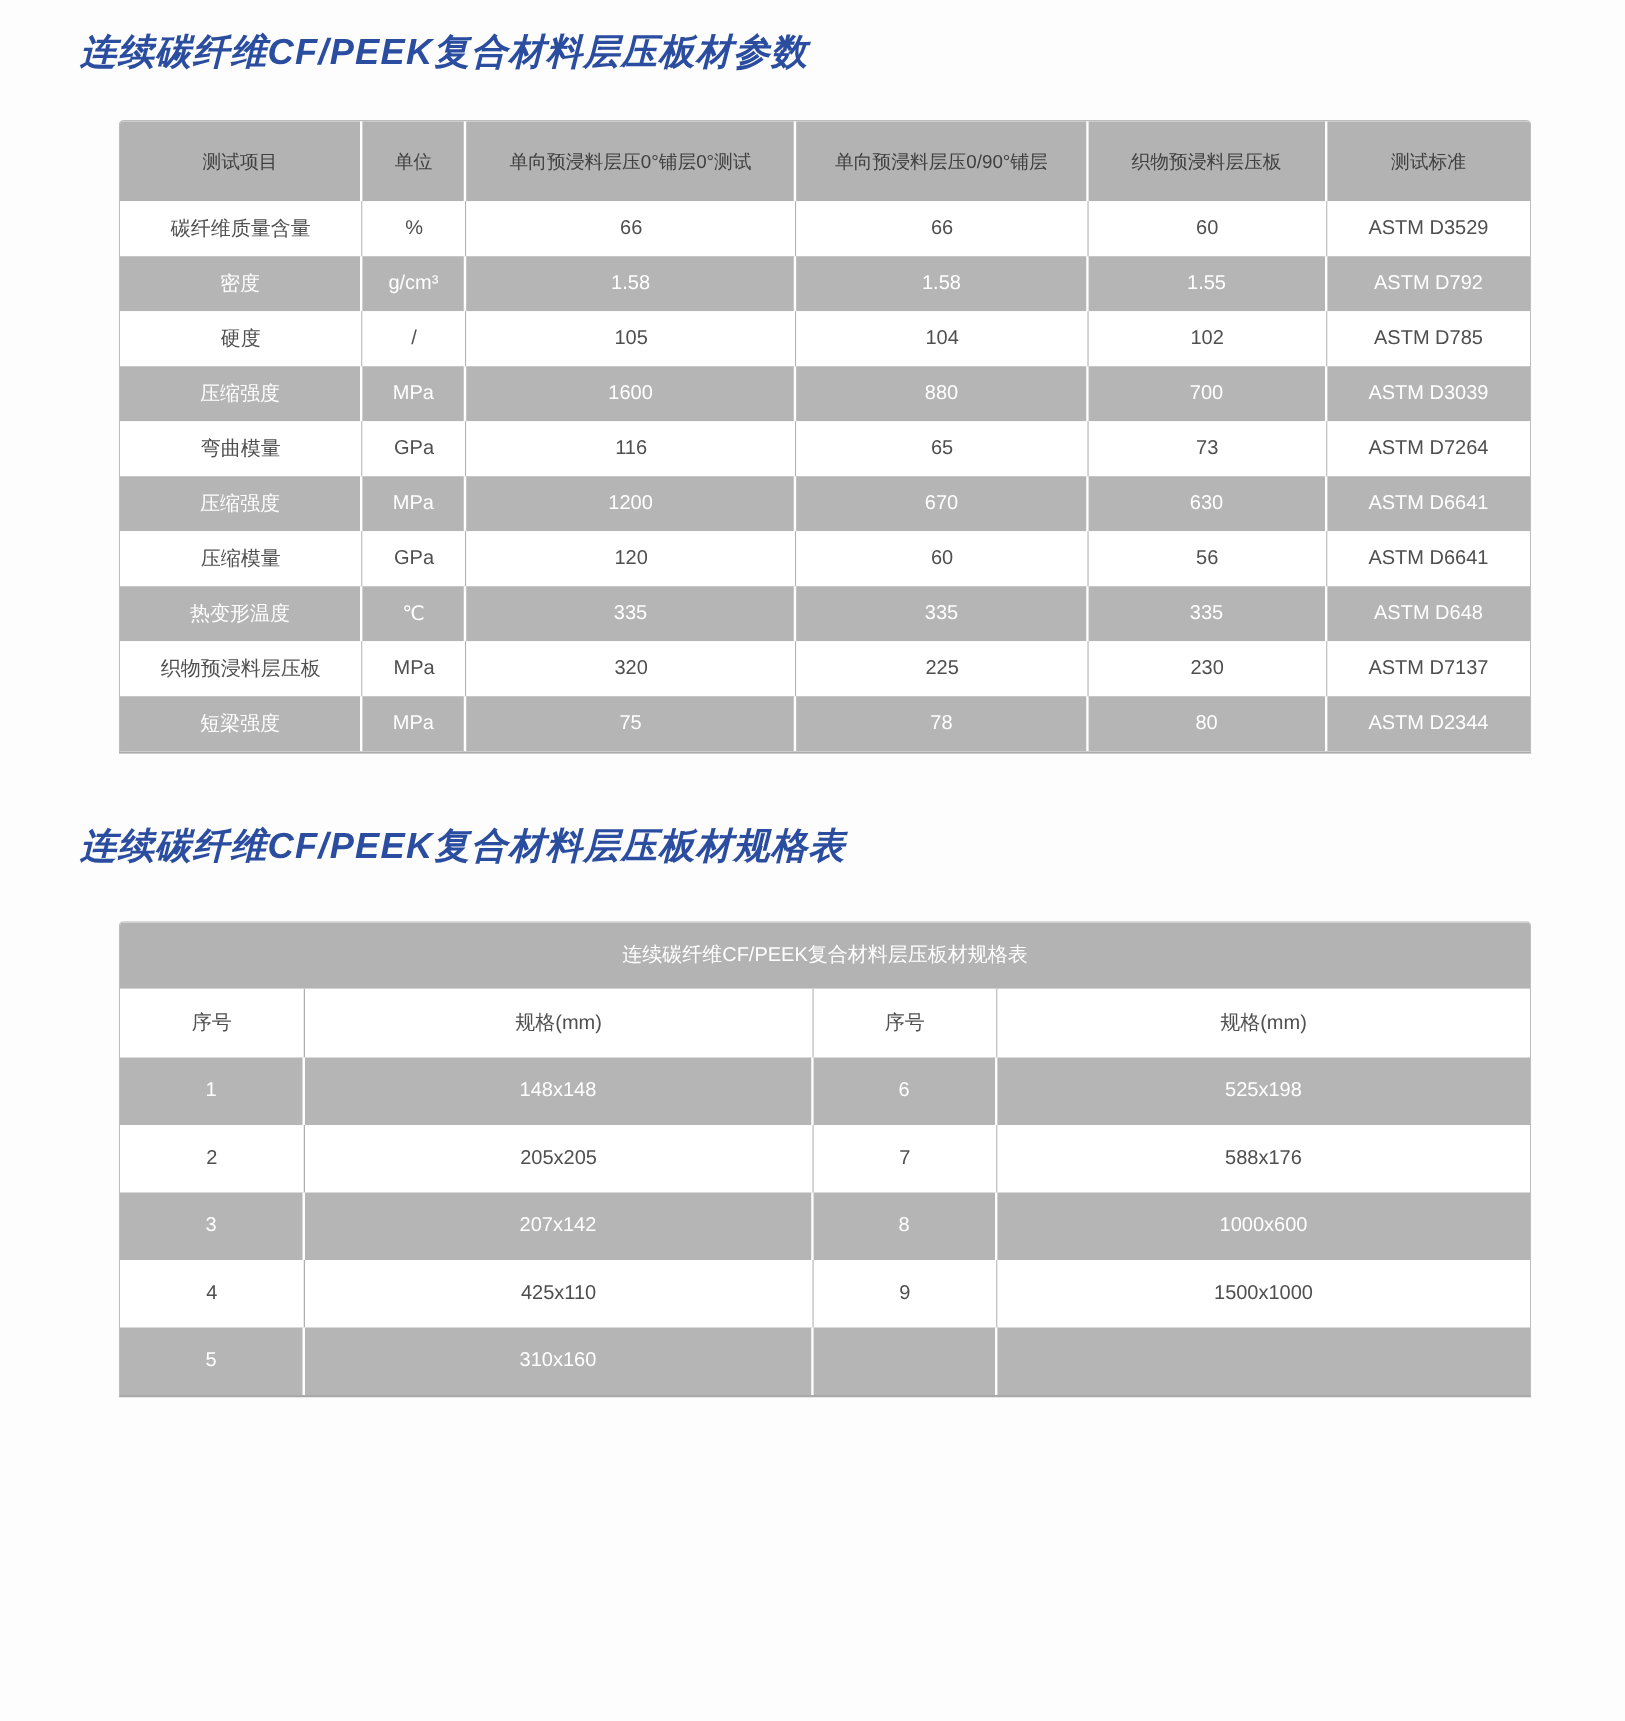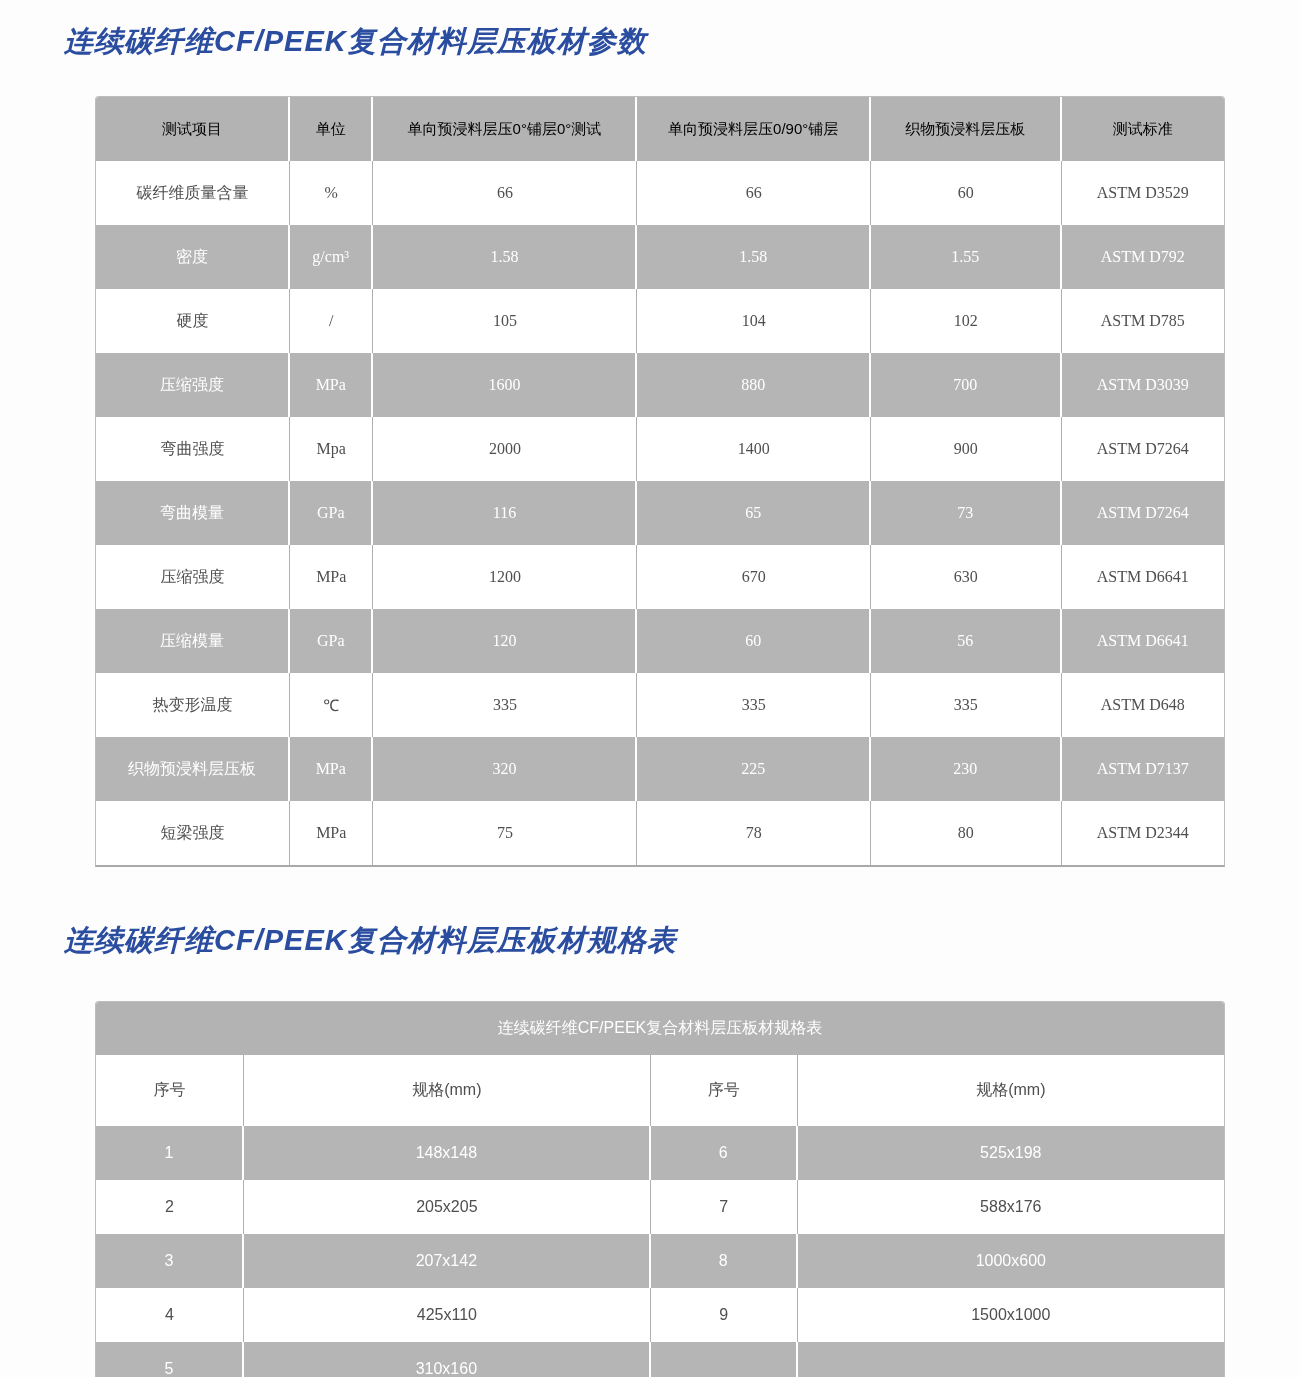--- a/index.html
+++ b/index.html
@@ -35,41 +35,41 @@
     text-align:center;
     vertical-align:middle;
     font-weight:normal;
     padding:0 6px;
     overflow:hidden;
     white-space:nowrap;
   }
   
   .t1 .head-row{height:64px;}
   .t1 .head-row th{
-    background:#b3b3b3;color:#000000;font-size:15px;
+    background:#b3b3b3;color:#404040;font-size:15px;
     border-right:2px solid #ffffff;
   }
   .t1 .head-row th:last-child{border-right:none;}
-  .t1 tbody tr{height:64px;font-family:Liberation Serif, serif;}
+  .t1 tbody tr{height:44px;}
   .t1 tbody tr:nth-child(odd) td{
     background:#ffffff;color:#4f4f4f;
     border-right:1px solid #b0b0b0;
   }
   .t1 tbody tr:nth-child(even) td{
     background:#b5b5b5;color:#ffffff;
     border-right:2px solid #ffffff;
   }
   .t1 tbody td:last-child{border-right:none !important;}
   
   .t2{margin-top:40px;}
   .t2 .band-row{height:53px;}
   .t2 .band-row th{
     background:#b3b3b3;color:#ffffff;font-size:16px;
   }
-  .t2 .head-row{height:71px;}
+  .t2 .head-row{height:55px;}
   .t2 .head-row th{
     background:#ffffff;color:#4f4f4f;font-size:16px;
     border-right:1px solid #b0b0b0;
   }
   .t2 .head-row th:last-child{border-right:none;}
   .t2 tbody tr{height:54px;}
   .t2 tbody tr:nth-child(odd) td{
     background:#b5b5b5;color:#ffffff;
     border-right:2px solid #ffffff;
   }
@@ -130,28 +130,20 @@
       </tr>
       <tr>
         <td>压缩强度</td>
         <td>MPa</td>
         <td>1600</td>
         <td>880</td>
         <td>700</td>
         <td>ASTM D3039</td>
       </tr>
       <tr>
-        <td>弯曲强度</td>
-        <td>Mpa</td>
-        <td>2000</td>
-        <td>1400</td>
-        <td>900</td>
-        <td>ASTM D7264</td>
-      </tr>
-      <tr>
         <td>弯曲模量</td>
         <td>GPa</td>
         <td>116</td>
         <td>65</td>
         <td>73</td>
         <td>ASTM D7264</td>
       </tr>
       <tr>
         <td>压缩强度</td>
         <td>MPa</td>

